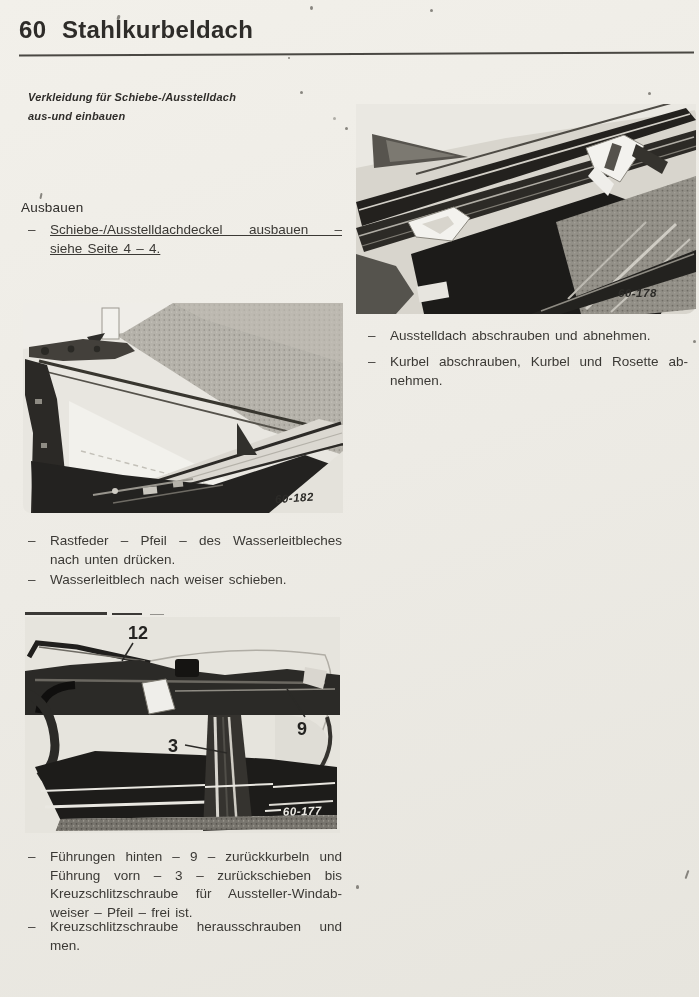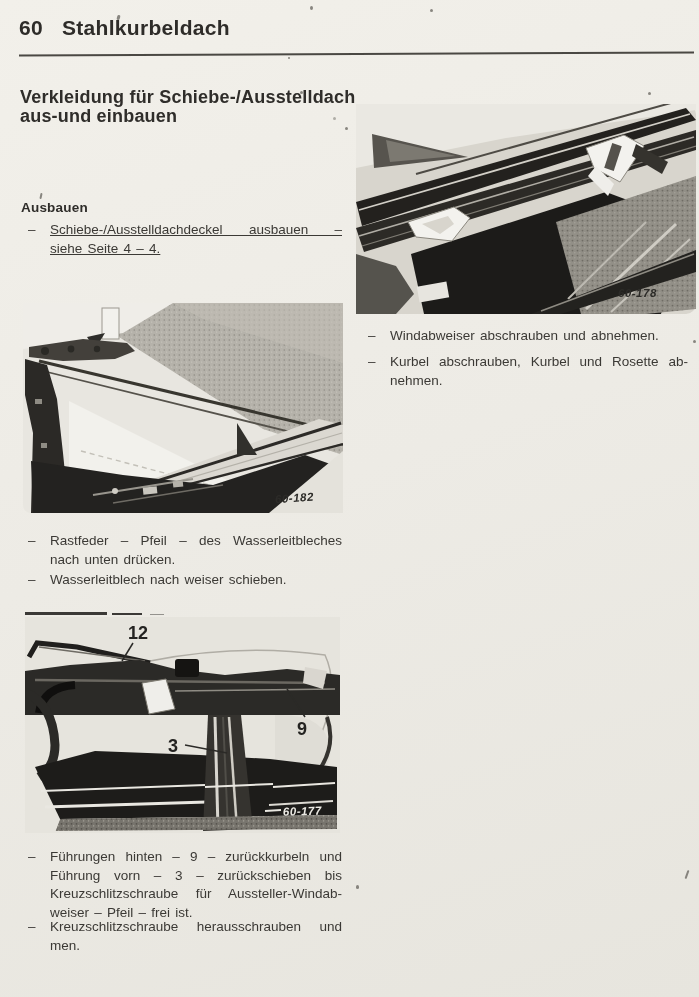--- a/index.html
+++ b/index.html
@@ -3,29 +3,29 @@
 <meta charset="utf-8">
 <style>
   * { margin:0; padding:0; box-sizing:border-box; }
   html,body { background:#9a9a98; font-family:"Liberation Sans", sans-serif; }
   .page {
     position:relative; width:699px; height:997px; overflow:hidden;
     background:linear-gradient(160deg,#f2f0ea 0%, #edebe5 48%, #e7e5de 100%);
     color:#3a3834;
   }
   
-  .hdr { position:absolute; top:16px; left:19px; font-size:21px; font-weight:bold;
+  .hdr { position:absolute; top:16px; left:19px; font-size:24px; font-weight:bold;
          color:#2e2c29; letter-spacing:.3px; }
   .hdr .num { display:inline-block; width:43px; }
   .rule { position:absolute; left:19px; top:53px; width:675px; height:2px;
           background:#4a4843; transform:rotate(-0.25deg); }
   
-  .sec-title { position:absolute; left:20px; top:88px; font-size:18px; font-weight:bold;
-               line-height:19px; color:#2f2d2a; letter-spacing:.2px; }
-  .subhead { position:absolute; left:21px; top:200px; font-size:13.5px; font-weight:bold;
+  .sec-title { position:absolute; left:28px; top:88px; font-size:11px; font-weight:bold;
+               line-height:19px; color:#2f2d2a; letter-spacing:.2px;font-style:italic; }
+  .subhead { position:absolute; left:21px; top:200px; font-size:13.5px; font-weight:normal;
              color:#2f2d2a; letter-spacing:.2px; }
   .bullet { position:absolute; display:flex; font-size:13.5px; line-height:18.6px;
             color:#3b3935; word-spacing:1.5px; }
   .dash { flex:none; width:22px; }
   .btxt { flex:none; }
   .ln.j { text-align:justify; text-align-last:justify; }
   
   .fig { position:absolute; }
   .fig svg { display:block; }
   svg text { font-family:"Liberation Sans", sans-serif; }
@@ -96,21 +96,21 @@
       <polygon points="280,40 312,58 306,70 276,52" fill="#35332e"></polygon>
       <rect x="62" y="180" width="30" height="16" fill="#e7e5df" transform="rotate(-10 77 188)"></rect>
       <polygon points="0,150 40,162 58,190 40,210 0,210" fill="#55534d"></polygon>
       <text x="262" y="193" class="figlabel dark">60-178</text>
     </svg>
   </div>
 
   <div class="bullet" style="left:368px; top:327px;">
     <span class="dash">–</span>
     <div class="btxt" style="width:298px;">
-      <div class="ln">Windabweiser abschrauben und abnehmen.</div>
+      <div class="ln">Ausstelldach abschrauben und abnehmen.</div>
     </div>
   </div>
   <div class="bullet" style="left:368px; top:353px;">
     <span class="dash">–</span>
     <div class="btxt" style="width:298px;">
       <div class="ln j">Kurbel abschrauben, Kurbel und Rosette ab-</div>
       <div class="ln">nehmen.</div>
     </div>
   </div>
 

